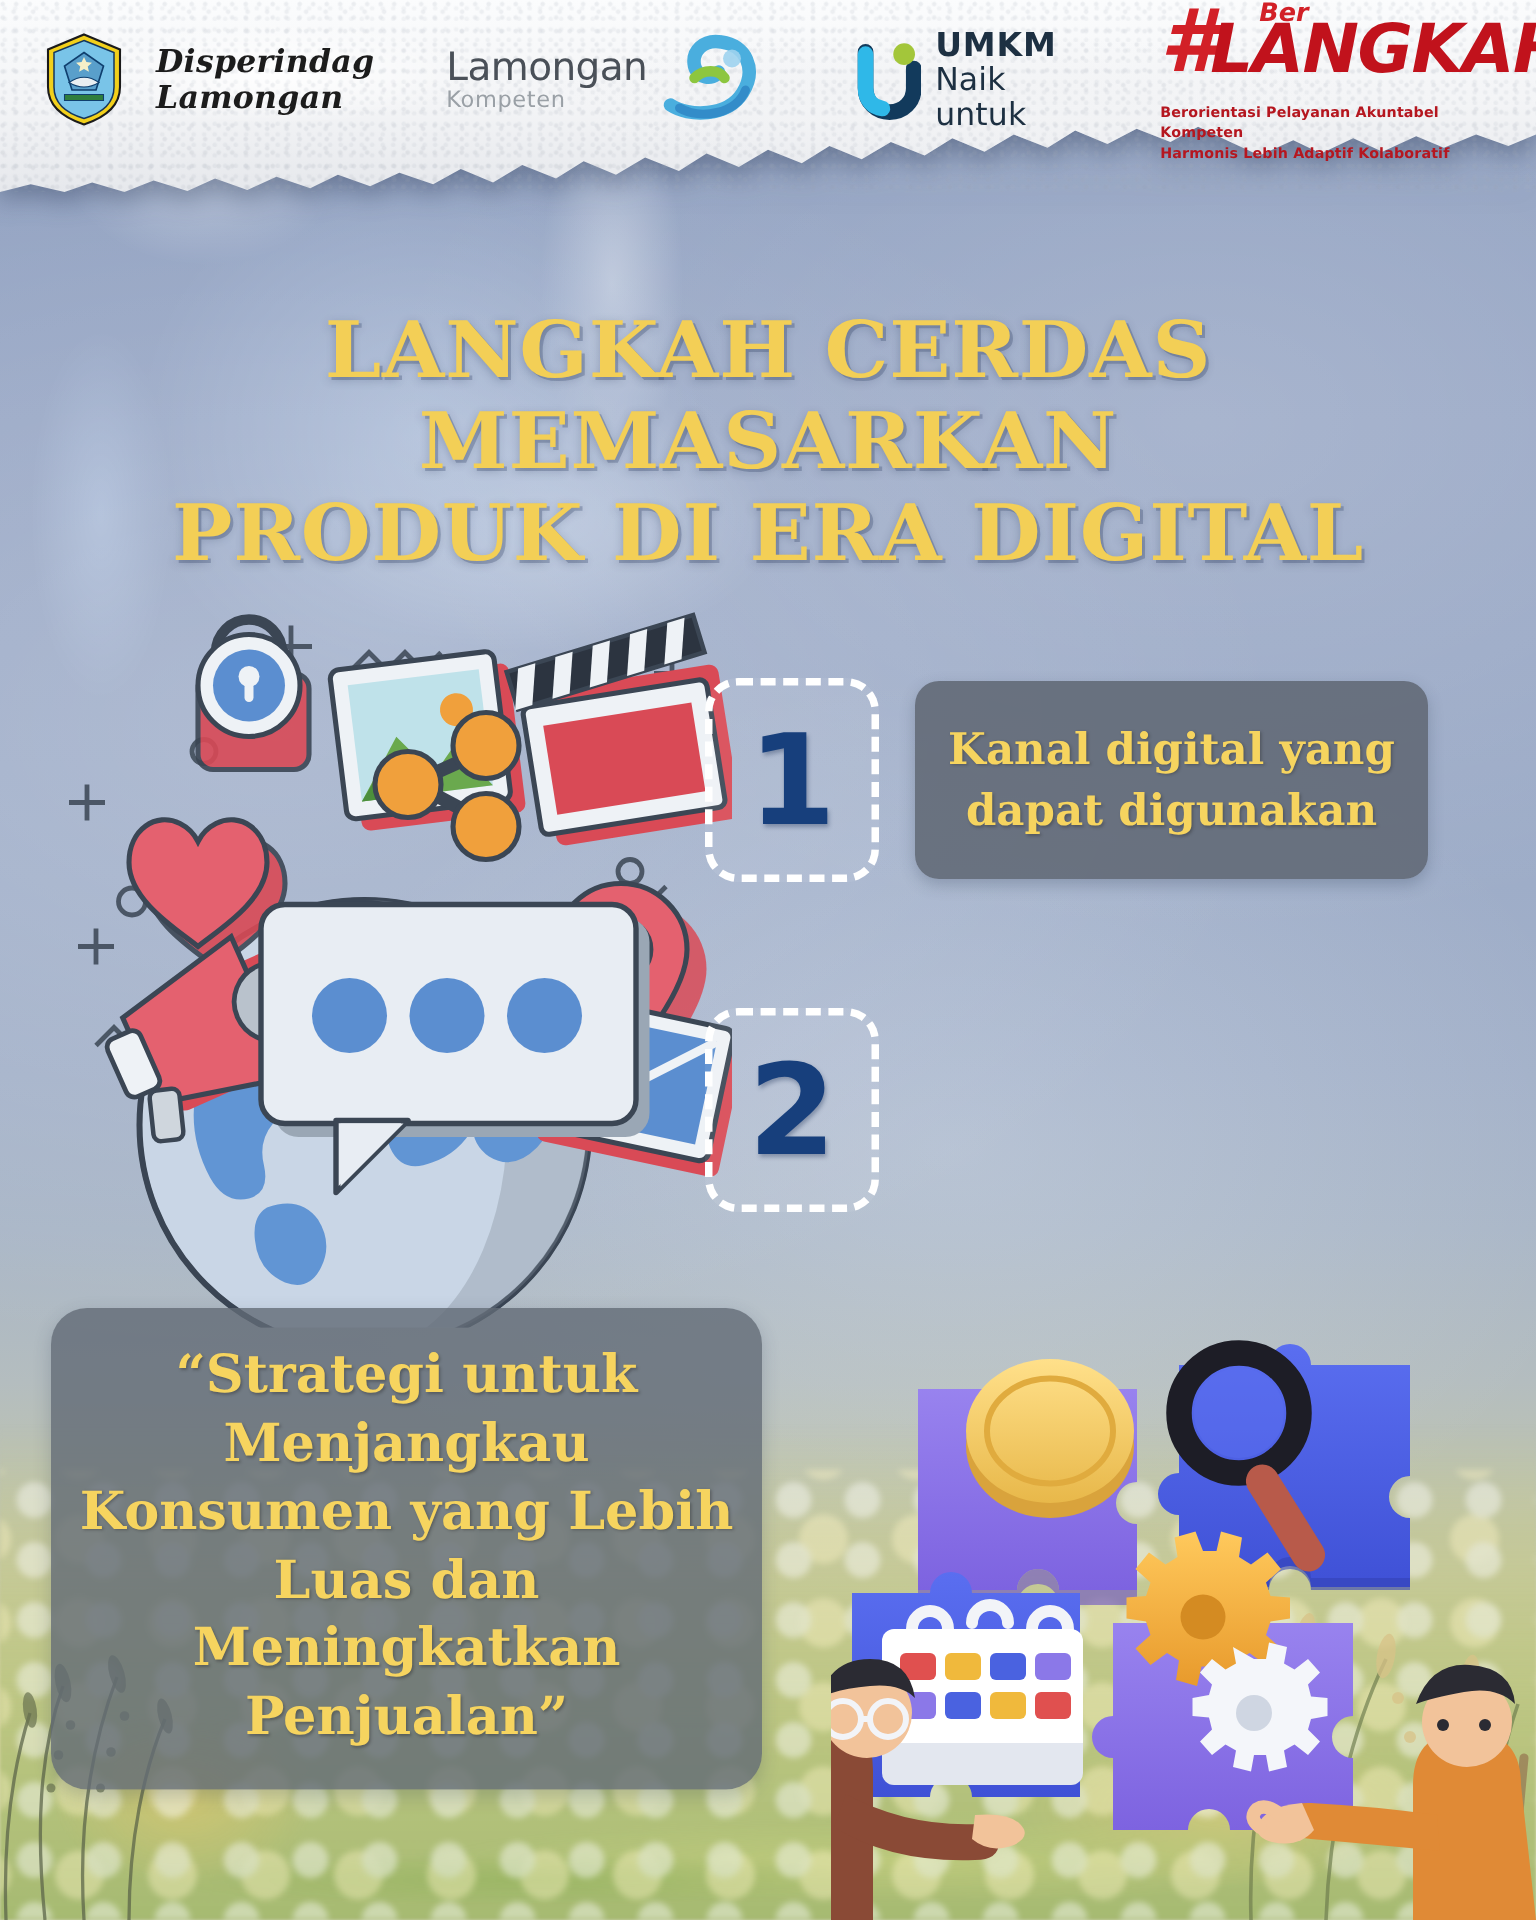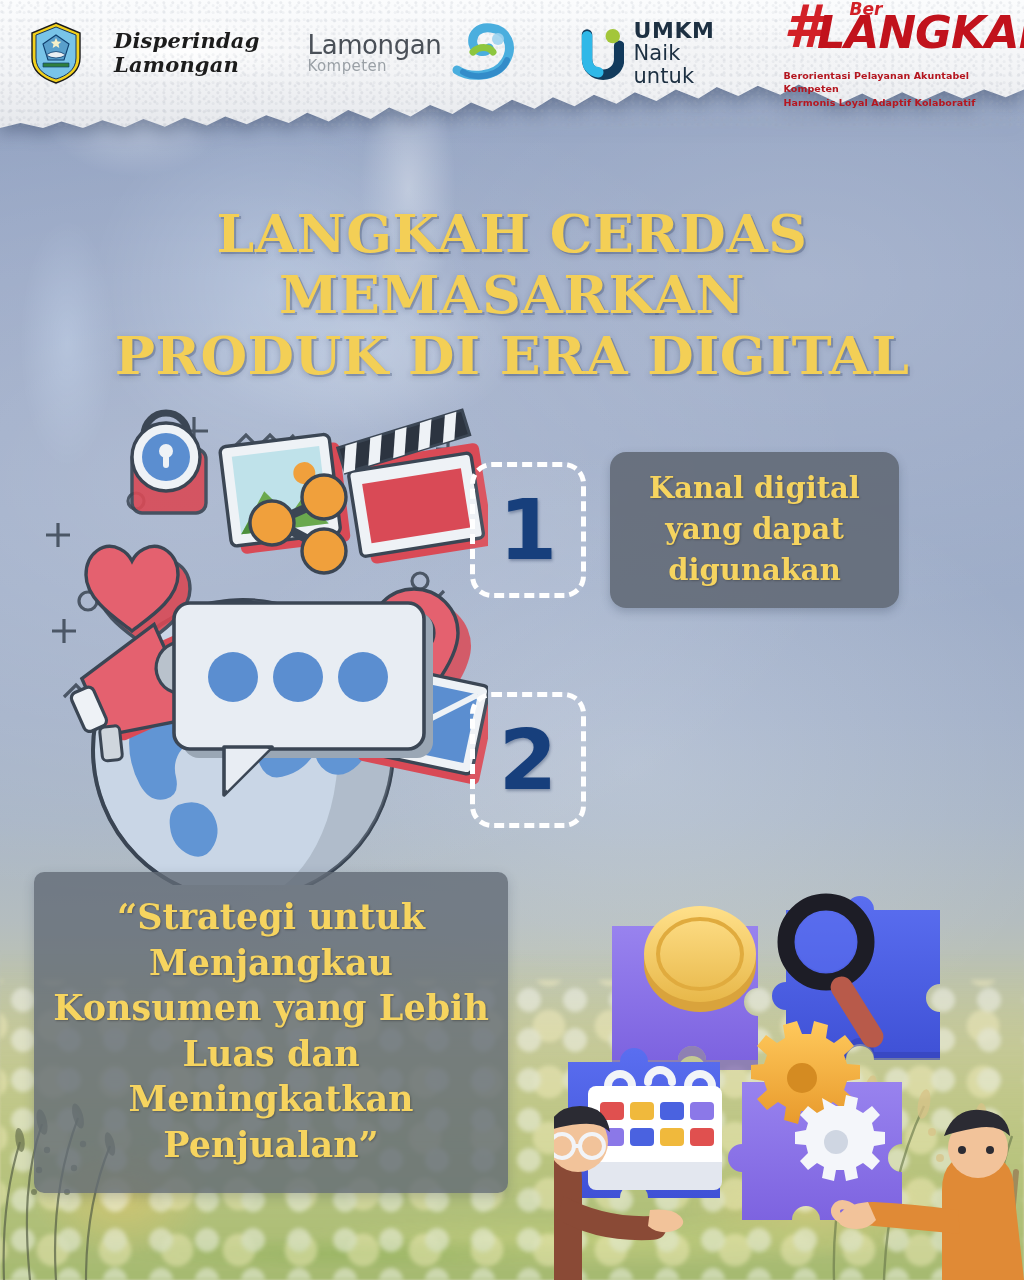--- a/index.html
+++ b/index.html
@@ -86,21 +86,21 @@
       radial-gradient(circle at 70% 60%, rgba(150,158,172,.45) 0 1px, rgba(0,0,0,0) 2px),
       radial-gradient(circle at 45% 80%, rgba(170,178,190,.40) 0 1px, rgba(0,0,0,0) 2px);
     background-size: 9px 9px, 13px 13px, 7px 7px;
     clip-path: inherit;
   }
   .logos{
     position:absolute; inset:0; display:flex; align-items:center;
     padding:0 26px 22px 30px; gap:0; z-index:3;
   }
   .logo{ display:flex; align-items:center; }
-  .logo-disperindag{ gap:32px; flex:0 0 auto; }
+  .logo-disperindag{ gap:22px; flex:0 0 auto; }
   .shield{ width:52px; height:62px; flex:0 0 auto; }
   .logo-disperindag .txt{
     font-family:"DejaVu Serif", serif; font-style:italic; font-weight:700;
     font-size:21px; line-height:1.12; color:#1c1c1c; letter-spacing:.2px;
   }
   .logo-lamongan{ margin-left:48px; gap:2px; align-items:center; }
   .lam-words{ display:flex; flex-direction:column; line-height:1; }
   .lam-words .a{ font-family:"DejaVu Sans", sans-serif; font-size:26px; color:#4a5058; letter-spacing:-.4px; }
   .lam-words .b{ font-family:"DejaVu Sans", sans-serif; font-size:15px; color:#9aa0a6; letter-spacing:.4px; margin-top:1px;}
   .logo-umkm{ margin-left:62px; gap:9px; align-items:center; }
@@ -146,38 +146,38 @@
     border:5px dashed #ffffff; border-radius:22px;
     display:flex; align-items:center; justify-content:center;
     background:rgba(255,255,255,.07);
   }
   .step-num{
     font-family:"DejaVu Sans", sans-serif; font-weight:700;
     font-size:84px; line-height:1; color:#173f7c;
     text-shadow:1px 2px 3px rgba(20,40,80,.35);
   }
   .step-card{
-    width:289px; min-height:132px;
+    width:342px; min-height:132px;
     background:rgba(96,104,116,.88);
     border-radius:16px;
     display:flex; align-items:center; justify-content:center;
     padding:16px 18px;
     box-shadow:0 4px 10px rgba(40,55,80,.25);
   }
   .step-text{
     font-family:"DejaVu Serif", serif; font-weight:700;
     font-size:29px; line-height:1.42; color:#f6d45f; text-align:center;
     text-shadow:1px 1px 2px rgba(40,40,40,.35);
   }
 
   
   .quote-card{
     position:absolute; left:34px; top:872px; width:474px; z-index:7;
     background:rgba(98,106,118,.80);
-    border-radius:10px; padding:22px 18px 26px;
+    border-radius:24px; padding:22px 18px 26px;
     box-shadow:0 4px 12px rgba(40,55,80,.22);
   }
   .quote-text{
     font-family:"DejaVu Serif", serif; font-weight:700;
     font-size:35px; line-height:1.30; color:#f6d45f; text-align:center;
     text-shadow:1px 1px 2px rgba(40,40,40,.38);
   }
 
   
   .illus3d{ position:absolute; right:0px; bottom:0px; width:470px; height:400px; z-index:5; }
@@ -287,21 +287,21 @@
 
       <div class="logo logo-akhlak">
         <div class="akhlak-top">
           <span class="akhlak-hash">#</span>
           <span class="akhlak-main">LANGKAH</span>
           <span class="akhlak-ber">Ber</span>
           <span class="akhlak-arrow">&gt;</span>
         </div>
         <div class="akhlak-sub">
           <div>Berorientasi Pelayanan Akuntabel Kompeten</div>
-          <div>Harmonis Loyal Adaptif Kolaboratif</div>
+          <div>Harmonis Lebih Adaptif Kolaboratif</div>
         </div>
       </div>
 
     </div>
   </div>
 
   <h1 class="headline">
     <span class="l1">LANGKAH CERDAS  MEMASARKAN</span>
     <span class="l2">PRODUK  DI ERA DIGITAL</span>
   </h1>

